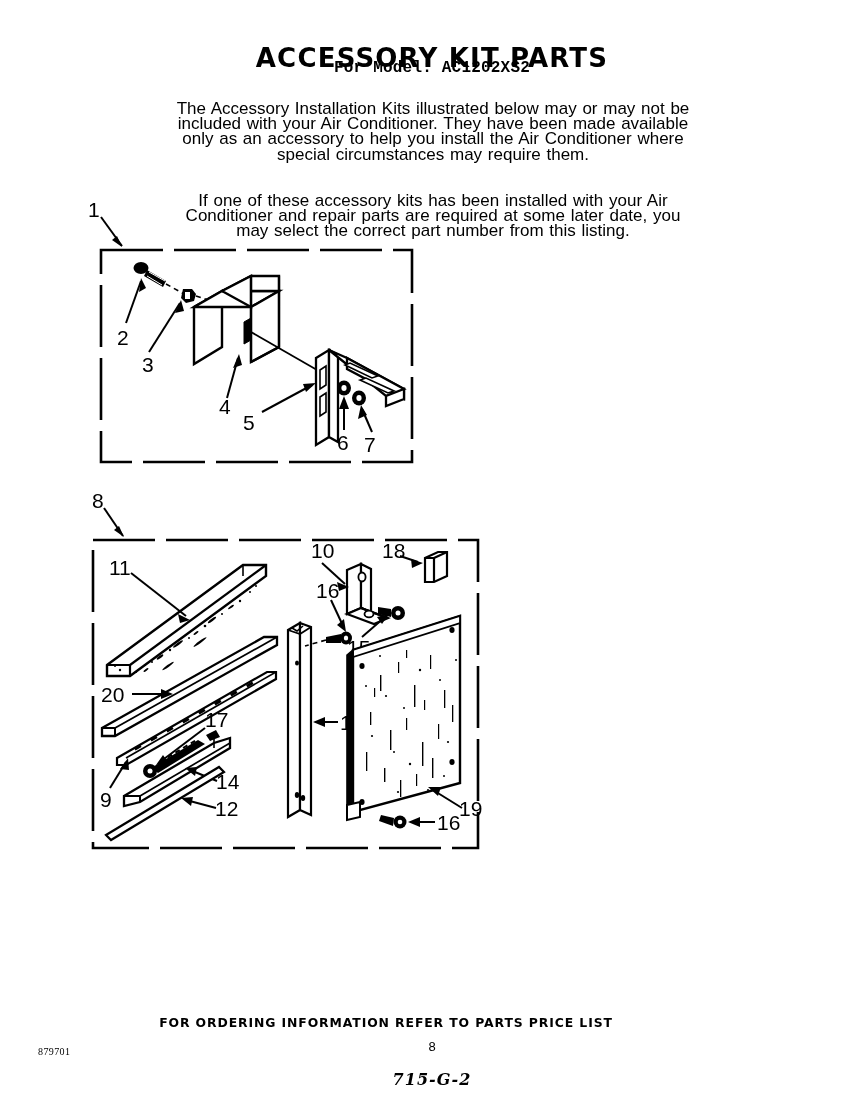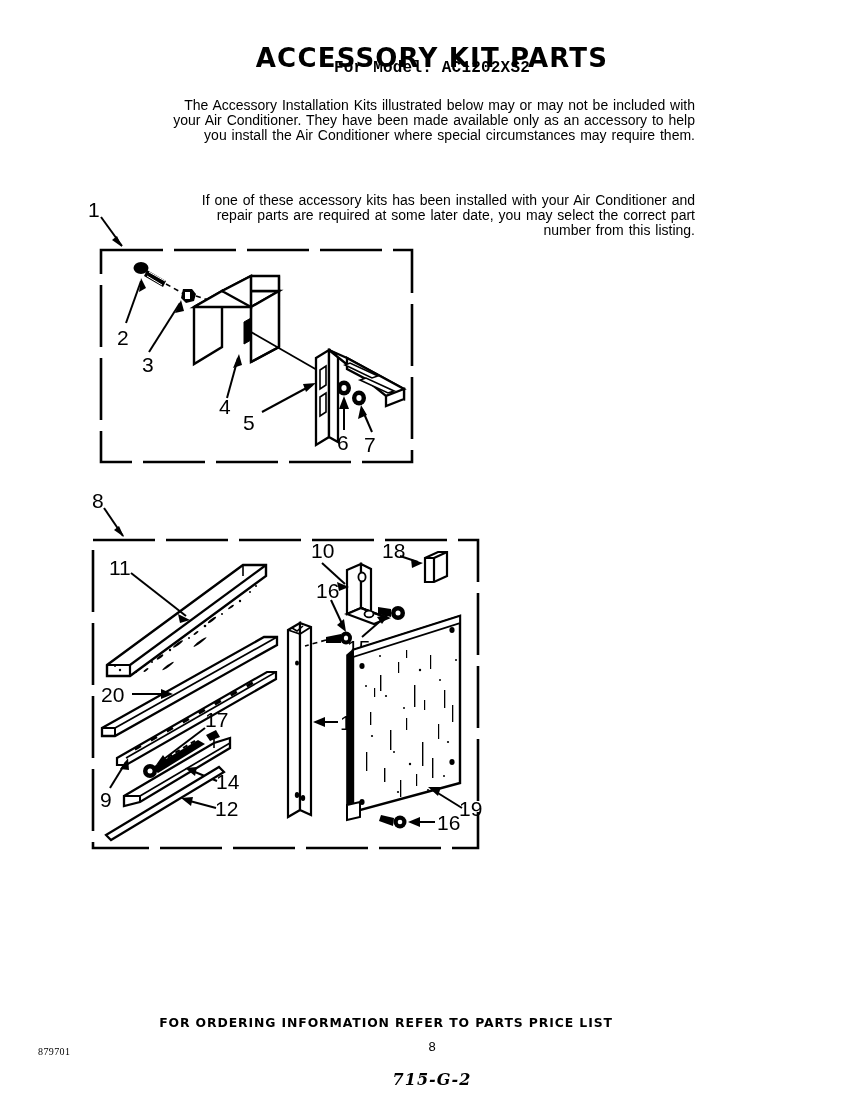--- a/index.html
+++ b/index.html
@@ -44,24 +44,24 @@
     font-size: 16px;
     font-weight: bold;
     letter-spacing: 0.2px;
     font-family: Liberation Mono, monospace;
   }
 
   .intro {
     position: absolute;
     left: 171px;
     width: 524px;
-    font-size: 14px;
+    font-size: 17px;
     line-height: 15.2px;
     font-family: "Liberation Sans", sans-serif;
-    text-align: right;
+    text-align: center;
     word-spacing: 1px;
   }
   #intro-1 { top: 84px; }
   #intro-2 { top: 157px; margin-top: 36px; }
 
   
   .figure {
     position: absolute;
     left: 0;
     top: 0;

